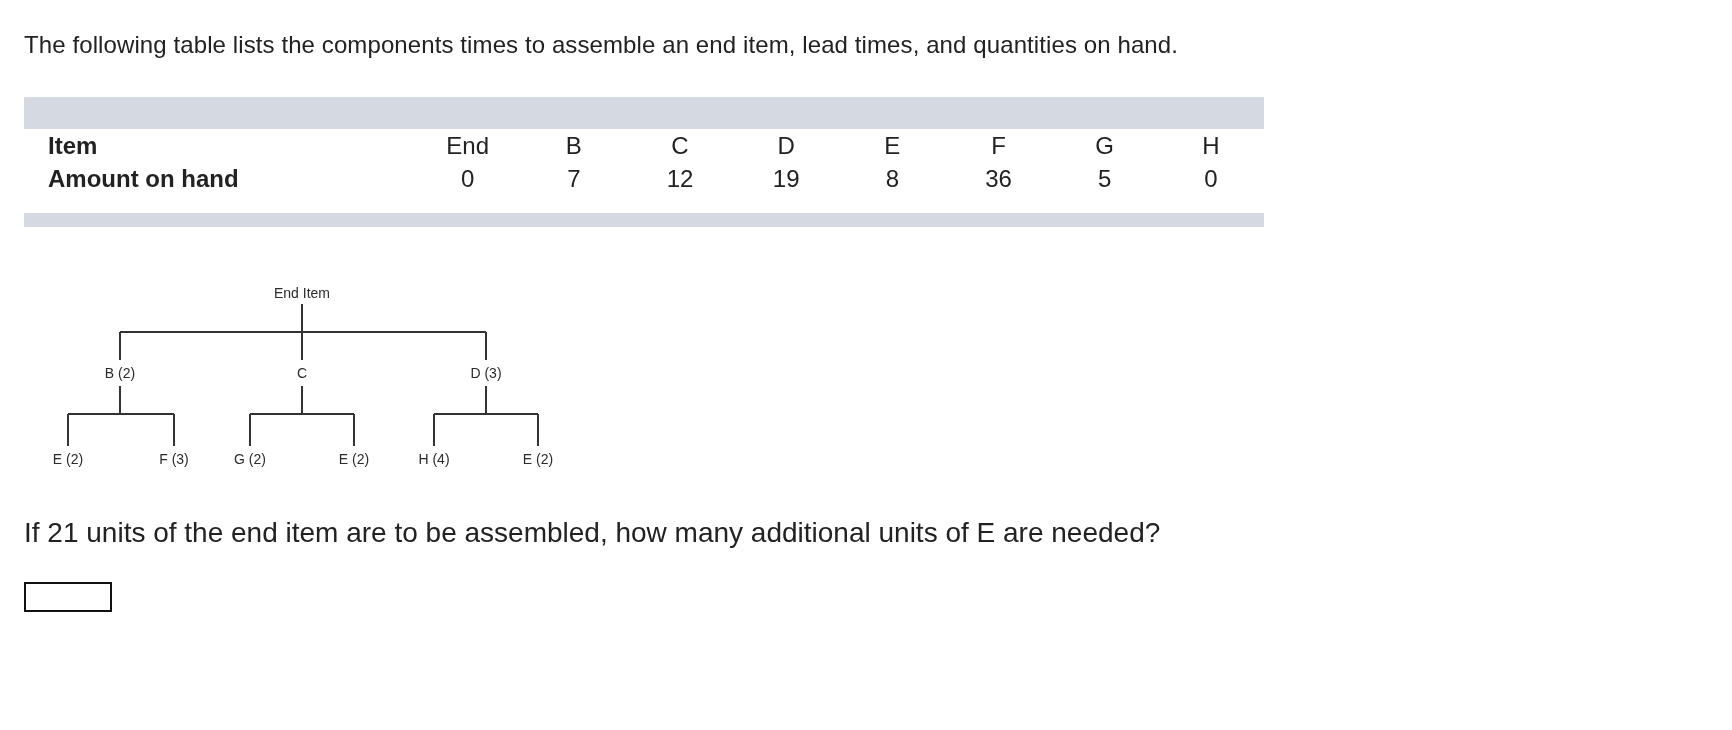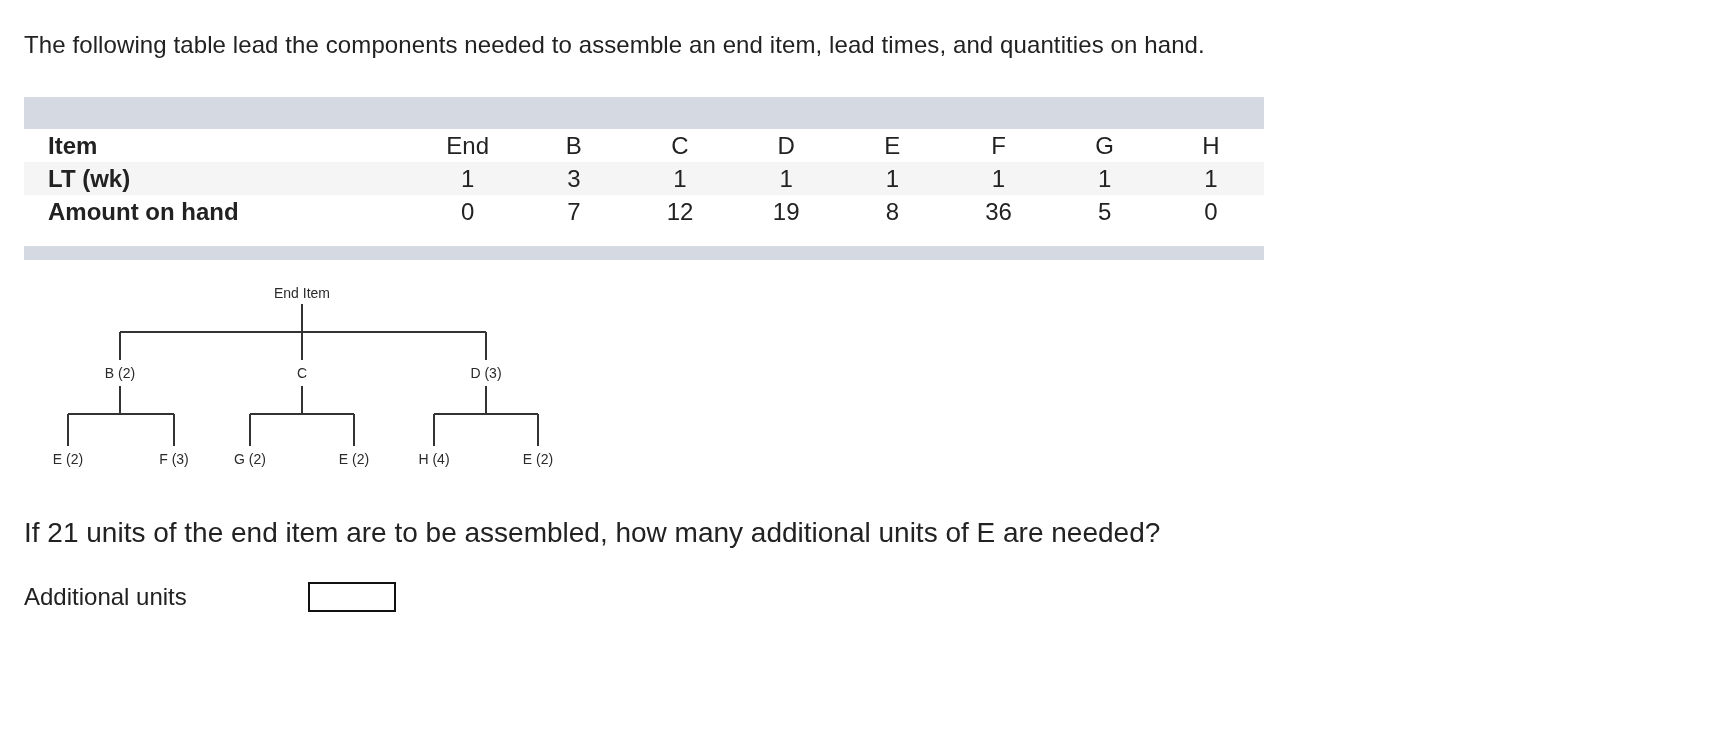--- a/index.html
+++ b/index.html
@@ -123,21 +123,21 @@
     font-family: "Liberation Sans", sans-serif;
     font-size: 20px;
     color: #111111;
     padding: 0 4px;
     outline: none;
   }
 </style>
 </head>
 <body>
 
-<div class="intro">The following table lead the components needed to assemble an end item, lead times, and quantities on hand.</div>
+<div class="intro">The following table lists the components times to assemble an end item, lead times, and quantities on hand.</div>
 
 <div class="table-block">
 
   <div class="bar-top"></div>
 
   <table class="bom-table">
     <colgroup>
       <col style="width:390px">
       <col style="width:106px">
       <col style="width:106px">
@@ -152,31 +152,20 @@
       <tr>
         <td class="rowlabel">Item</td>
         <td class="num">End</td>
         <td class="num">B</td>
         <td class="num">C</td>
         <td class="num">D</td>
         <td class="num">E</td>
         <td class="num">F</td>
         <td class="num">G</td>
         <td class="num">H</td>
-      </tr>
-      <tr class="striped">
-        <td class="rowlabel">LT (wk)</td>
-        <td class="num">1</td>
-        <td class="num">3</td>
-        <td class="num">1</td>
-        <td class="num">1</td>
-        <td class="num">1</td>
-        <td class="num">1</td>
-        <td class="num">1</td>
-        <td class="num">1</td>
       </tr>
       <tr>
         <td class="rowlabel">Amount on hand</td>
         <td class="num">0</td>
         <td class="num">7</td>
         <td class="num">12</td>
         <td class="num">19</td>
         <td class="num">8</td>
         <td class="num">36</td>
         <td class="num">5</td>
@@ -227,15 +216,14 @@
     <text class="tree-label" x="226" y="192" text-anchor="middle">G (2)</text>
     <text class="tree-label" x="330" y="192" text-anchor="middle">E (2)</text>
     <text class="tree-label" x="410" y="192" text-anchor="middle">H (4)</text>
     <text class="tree-label" x="514" y="192" text-anchor="middle">E (2)</text>
   </svg>
 </div>
 
 <div class="question">If 21 units of the end item are to be assembled, how many additional units of E are needed?</div>
 
 <div class="answer-row">
-  <span class="answer-label">Additional units</span>
   <input class="answer-input" type="text" value="" style="">
 </div>
 
 </body></html>

